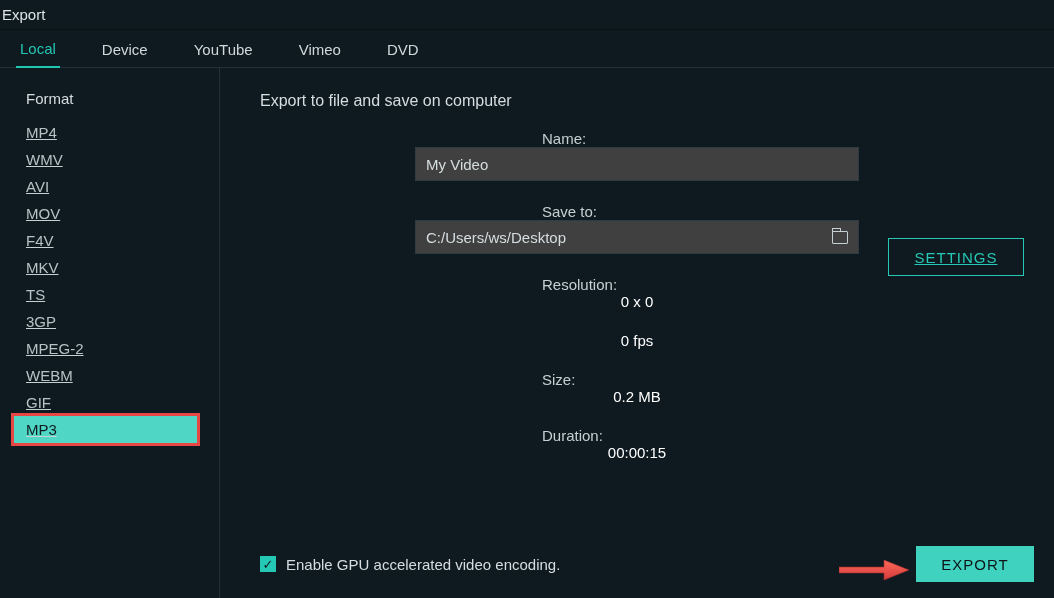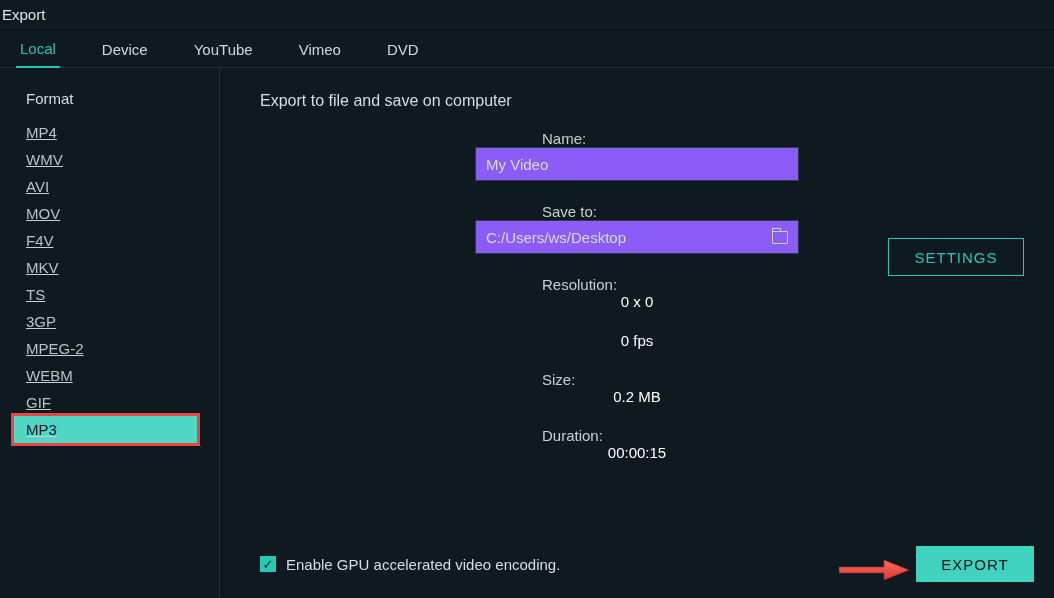--- a/index.html
+++ b/index.html
@@ -83,23 +83,23 @@
     align-items: center;
     margin-bottom: 22px;
     flex-direction: column;
   }
   .row .label {
     width: 190px;
     color: #c5d0d4;
     font-size: 15px;
   }
   .textfield {
-    width: 324px;
+    width: 444px;
     height: 34px;
-    background: #8b5cf6;
+    background: #404040;
     border: 1px solid #2c3b44;
     color: #d6dde0;
     padding: 0 10px;
     font-size: 15px;
     display: flex;
     align-items: center;
     justify-content: space-between;
   }
   .textfield input {
     background: transparent; border: none; outline: none;
@@ -130,20 +130,21 @@
     position: absolute;
     left: 668px; top: 170px;
     width: 136px; height: 38px;
     border: 1.5px solid #25c8b5;
     color: #25c8b5;
     background: transparent;
     font-size: 15px;
     letter-spacing: 1px;
     display: flex; align-items: center; justify-content: center;
     cursor: pointer;
+    text-decoration: underline;
   }
   .footer {
     position: absolute;
     left: 40px; right: 20px; bottom: 16px;
     display: flex;
     align-items: center;
     justify-content: space-between;
   }
   .checkbox-wrap {
     display: flex; align-items: center; gap: 10px;

